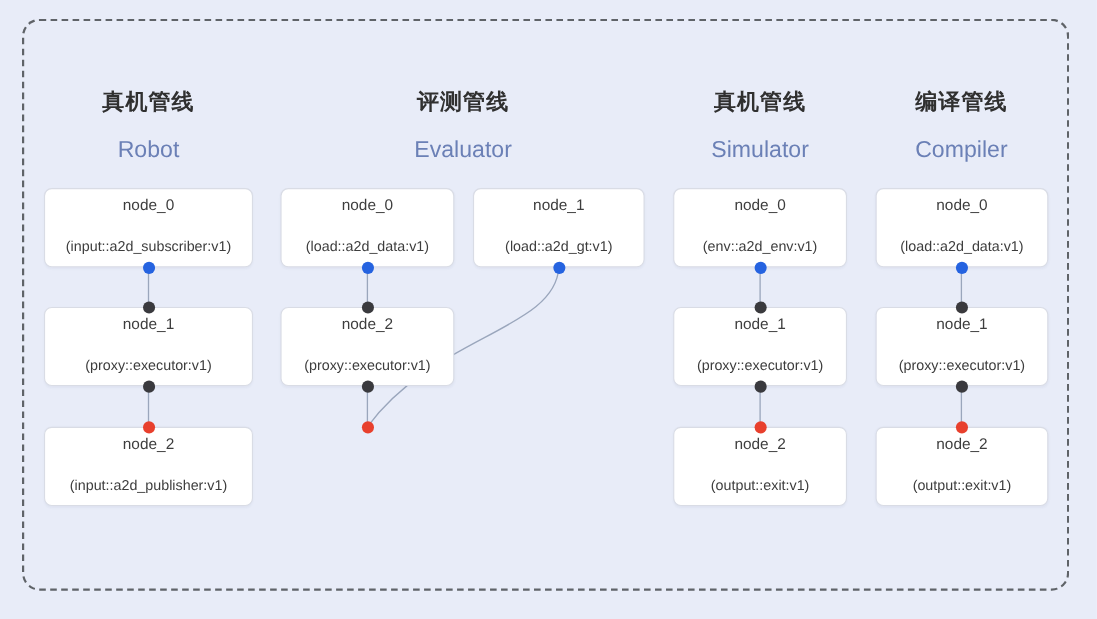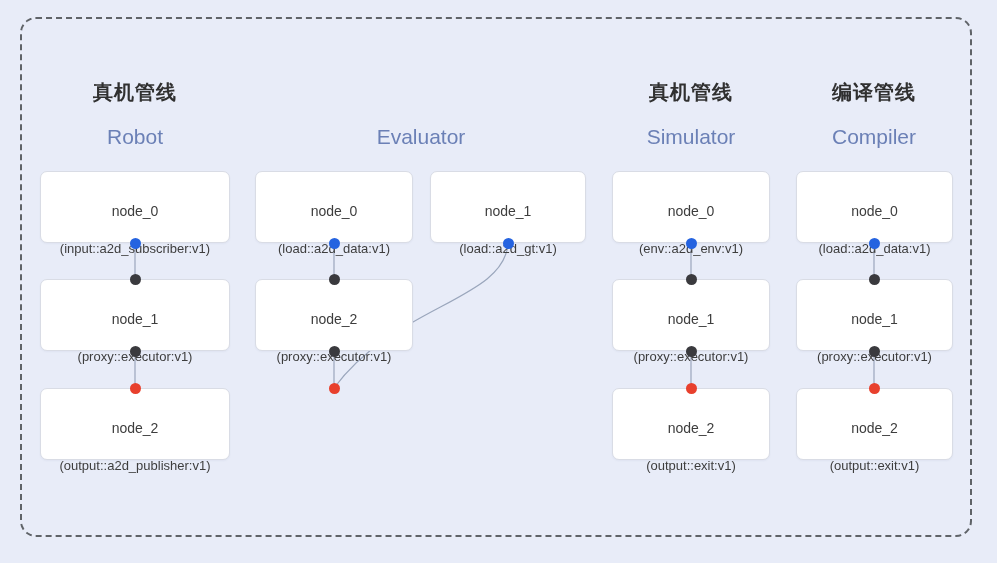--- a/index.html
+++ b/index.html
@@ -15,34 +15,35 @@
          border:2px dashed var(--border-dash);border-radius:16px;box-sizing:border-box;}
   .title-zh{position:absolute;top:79px;width:220px;text-align:center;
             font-size:20px;font-weight:bold;color:var(--title-zh);letter-spacing:1px;}
   .title-en{position:absolute;top:125px;width:220px;text-align:center;
             font-size:21px;color:var(--title-en);}
   .edges{position:absolute;left:0;top:0;z-index:1;}
   .edges line,.edges path{stroke:var(--edge);stroke-width:1.2;fill:none;}
   .node{position:absolute;height:72px;background:var(--node-bg);
         border:1px solid var(--node-border);border-radius:7px;box-sizing:border-box;
         z-index:2;text-align:center;box-shadow:0 1px 2px rgba(60,70,110,0.05);}
-  .node .nl1{margin-top:27px;line-height:25px;font-size:14px;color:var(--node-text);}
+  .node .nl1{margin-top:2px;line-height:25px;font-size:14px;color:var(--node-text);}
   .node .nl2{line-height:25px;font-size:13px;color:var(--node-text);margin-top:12px;}
   .dot{position:absolute;width:11px;height:11px;border-radius:50%;z-index:3;}
   .dot.blue{background:var(--dot-blue);}
   .dot.black{background:var(--dot-black);}
   .dot.red{background:var(--dot-red);}
 </style>
 </head>
 <body>
 
 <div class="canvas">
   <div class="frame"></div>
 
   <div class="title-zh" style="left:25px">真机管线</div>
+  <div class="title-zh" style="left:311px">评测管线</div>
   <div class="title-zh" style="left:581px">真机管线</div>
   <div class="title-zh" style="left:764px">编译管线</div>
 
   <div class="title-en" style="left:25px">Robot</div>
   <div class="title-en" style="left:311px">Evaluator</div>
   <div class="title-en" style="left:764px">Compiler</div>
   <div class="title-en" style="left:581px">Simulator</div>
 
   <svg class="edges" width="997" height="563">
     <line x1="135" y1="243" x2="135" y2="279"></line>
@@ -59,21 +60,21 @@
   <div class="node" style="left:40px;top:171px;width:190px">
     <div class="nl1">node_0</div>
     <div class="nl2">(input::a2d_subscriber:v1)</div>
   </div>
   <div class="node" style="left:40px;top:279px;width:190px">
     <div class="nl1">node_1</div>
     <div class="nl2">(proxy::executor:v1)</div>
   </div>
   <div class="node" style="left:40px;top:388px;width:190px">
     <div class="nl1">node_2</div>
-    <div class="nl2">(output::a2d_publisher:v1)</div>
+    <div class="nl2">(input::a2d_publisher:v1)</div>
   </div>
 
   <div class="node" style="left:255px;top:171px;width:158px">
     <div class="nl1">node_0</div>
     <div class="nl2">(load::a2d_data:v1)</div>
   </div>
   <div class="node" style="left:430px;top:171px;width:156px">
     <div class="nl1">node_1</div>
     <div class="nl2">(load::a2d_gt:v1)</div>
   </div>

